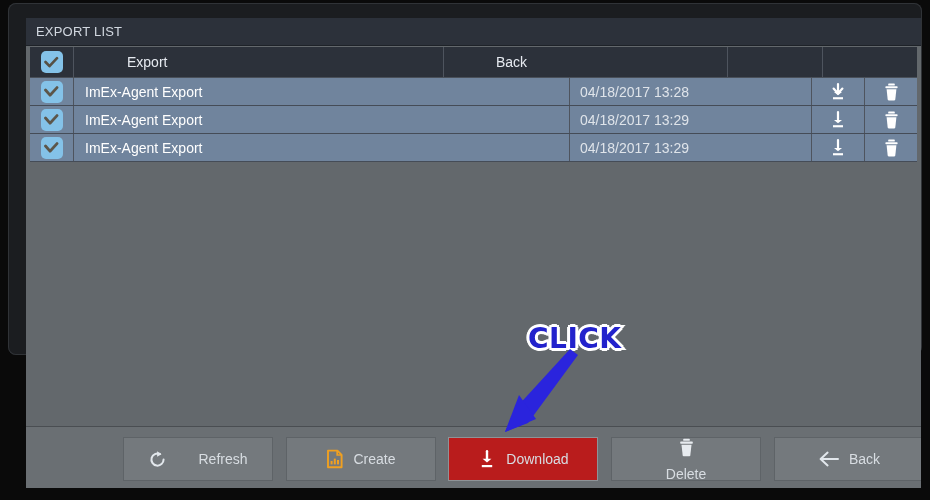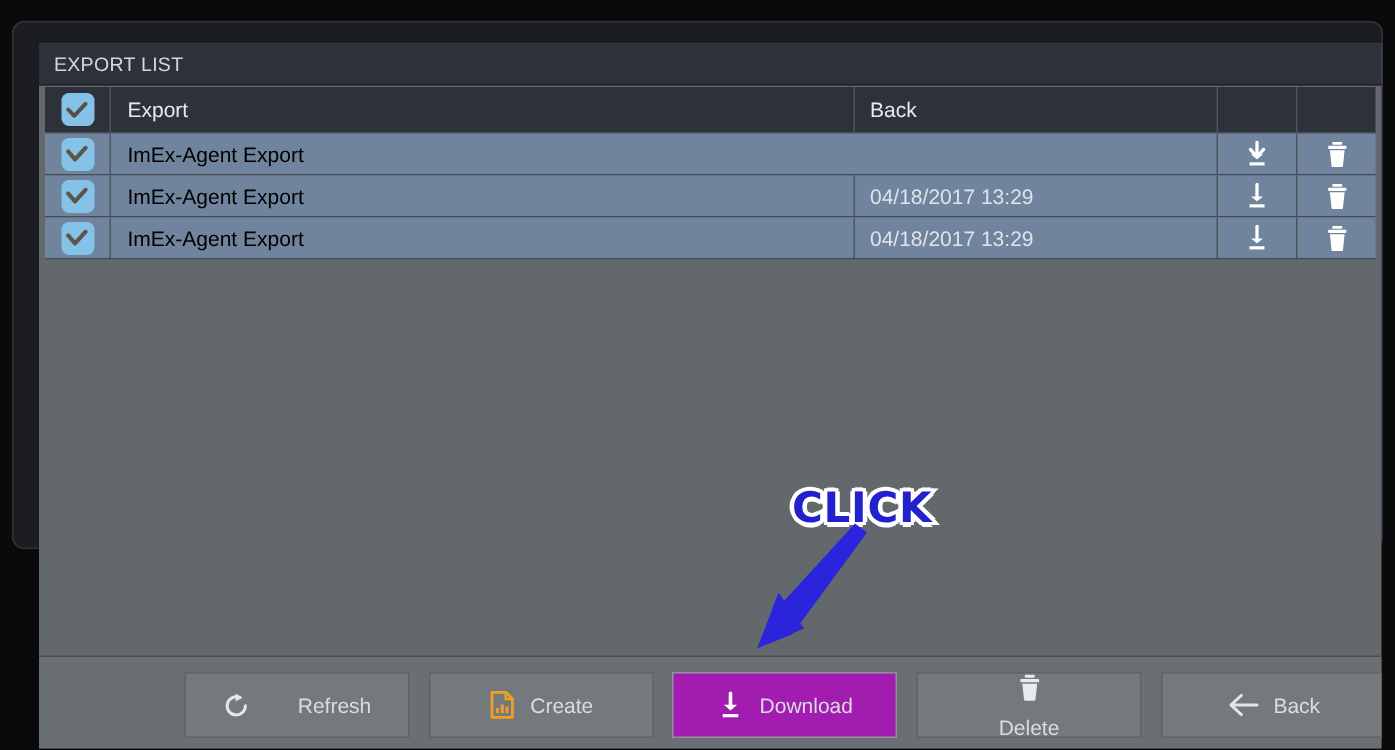--- a/index.html
+++ b/index.html
@@ -10,21 +10,21 @@
     overflow: hidden;
   }
   #screen {
     position: relative;
     width: 930px; height: 500px;
     background: #0a0a0a;
   }
   
   #frame {
     position: absolute;
-    left: 8px; top: 14px;
+    left: 8px; top: 3px;
     width: 914px; height: 352px;
     background: #1b1d20;
     border-radius: 8px;
     box-shadow: inset 0 0 0 1px #303337;
   }
   #window {
     position: absolute;
     left: 18px; top: 15px;
     width: 895px; height: 470px;
     background: #63686c;
@@ -51,38 +51,39 @@
   .trow {
     position: relative;
     display: flex;
     height: 28px;
     align-items: stretch;
   }
   .thead {
     background: #2c313a;
     height: 31px;
     border-bottom: 1px solid #4a5059;
+    gap: 42px;
   }
   .tbody-row {
     background: #70849d;
     border-bottom: 1px solid #454c57;
   }
   .cell-check {
     width: 44px;
     display: flex; align-items: center; justify-content: center;
     border-right: 1px solid #4e545e;
     flex: 0 0 44px;
   }
   .thead .cell-check { border-right: 1px solid #4e545e; }
   .cell-name {
     flex: 1 1 auto;
     display: flex; align-items: center;
     padding-left: 11px;
     border-right: 1px solid #4e545e;
-    color: #000000;
+    color: #ffffff;
     font-size: 14px;
     white-space: nowrap;
     overflow: hidden;
   }
   .cell-date {
     flex: 0 0 242px;
     display: flex; align-items: center;
     padding-left: 10px;
     border-right: 1px solid #4e545e;
     color: #dfe4ea;
@@ -125,21 +126,21 @@
     width: 150px;
     background: #74797d;
     border: 1px solid #5e6367;
     display: flex; align-items: center; justify-content: center;
     gap: 9px;
     color: #d8dde2;
     font-size: 14px;
     white-space: nowrap;
   }
   .tbtn.hover {
-    background: #a21caf;
+    background: #b91c1c;
     border: 1px solid #8e9397;
   }
   .tbtn .lbl { line-height: 1; }
 
   
   #annot {
     position: absolute;
     left: 0; top: 0; width: 930px; height: 500px;
     pointer-events: none;
   }
@@ -193,20 +194,21 @@
           <div class="cell-check">
             <div class="cbx">
               <span class="icon-w">
                 <svg width="15" height="13" viewBox="0 0 15 13">
                   <path d="M1.5 5 L6 10.2 L13 2.6" fill="none" stroke="#5c564a" stroke-width="2.8" stroke-linecap="round" stroke-linejoin="round"></path>
                 </svg>
               </span>
             </div>
           </div>
           <div class="cell-name">ImEx-Agent Export</div>
+          <div class="cell-date">04/18/2017 13:28</div>
           <div class="cell-dl">
             <span class="icon-w">
               <svg width="20" height="20" viewBox="0 0 20 20">
                 <path d="M10 2 L10 9.6 M10 11.6 L5.6 6.6 M10 11.6 L14.4 6.6" fill="none" stroke="#ffffff" stroke-width="2.2" stroke-linecap="round"></path>
                 <path d="M6 10 L10 13.2 L14 10 Z" fill="#ffffff"></path>
                 <rect x="5" y="15.2" width="10" height="2.1" fill="#ffffff"></rect>
               </svg>
             </span>
           </div>
           <div class="cell-del">

